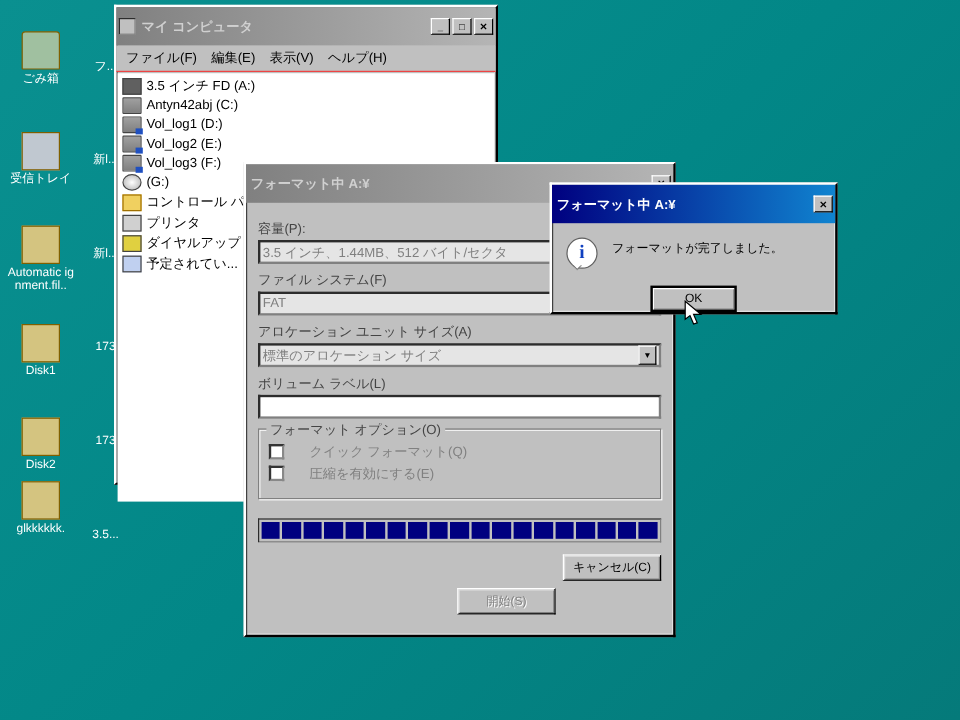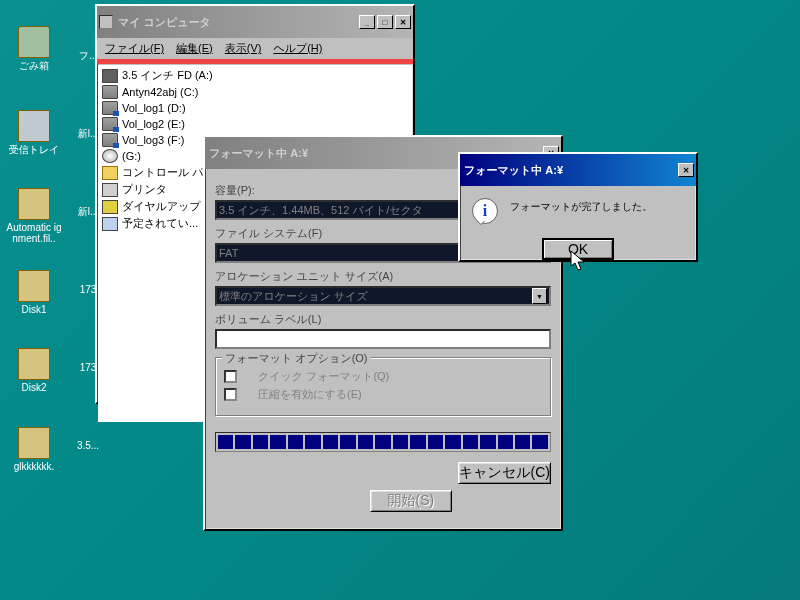--- a/index.html
+++ b/index.html
@@ -68,22 +68,21 @@
     color: #000;
     font-weight: bold;
   }
 
   
   #win-mycomp { left: 95px; top: 4px; width: 320px; height: 400px; }
   .menubar {
     display: flex;
     padding: 1px 2px;
     background: #c0c0c0;
-    border-bottom: 5px solid #ef4444;
-    text-decoration: underline;
+    border-bottom: 1px solid #ef4444;
   }
   .menubar .mi { padding: 2px 6px; }
   .mc-body {
     background: #fff;
     margin: 1px;
     height: calc(100% - 39px);
     padding: 2px 4px;
     overflow: hidden;
   }
   .drive-row {
@@ -113,21 +112,21 @@
     width: 100%;
     height: 20px;
     background: #fff;
     border: 2px inset #808080;
     display: flex; align-items: center;
     padding: 0 2px;
     color: #808080;
     font-size: 11px;
     justify-content: space-between;
   }
-  .dropdown.disabled, .textbox.disabled { background:#0f172a; color:#808080;}
+  .dropdown.disabled, .textbox.disabled { background:#e5e5e5; color:#808080;}
   .dropdown .arrow {
     width: 15px; height: 16px;
     background:#c0c0c0;
     border:1px solid;border-color:#fff #000 #000 #fff;
     display:flex;align-items:center;justify-content:center;
     font-size:7px;color:#000;
   }
   .groupbox {
     border: 1px solid #808080;
     box-shadow: 1px 1px 0 #fff inset, 1px 1px 0 #fff;
@@ -150,21 +149,21 @@
     display:flex; gap:2px; padding:2px;
   }
   .progress .seg { flex:1; background:#000080;}
   .btn-row { display:flex; justify-content:flex-end; gap:6px; margin-top:10px;}
   .btn {
     min-width: 82px; height: 22px;
     background:#c0c0c0;
     border:1px solid; border-color:#fff #000 #000 #fff;
     box-shadow: 1px 1px 0 #dfdfdf inset, -1px -1px 0 #808080 inset;
     display:flex;align-items:center;justify-content:center;
-    font-size:14px;
+    font-size:10px;
   }
   .btn.disabled { color:#808080; text-shadow:1px 1px 0 #fff;margin-top:28px;}
   .btn.default { border:2px solid #000; box-shadow: 1px 1px 0 #fff inset, -1px -1px 0 #808080 inset;}
 
   
   #win-msg { left: 458px; top: 152px; width: 240px; height: 110px; }
   .msg-body { padding: 10px; display:flex; align-items:flex-start; gap:10px;}
   .info-ico {
     width: 30px; height:30px;
     display:flex;align-items:center;justify-content:center;
@@ -208,21 +207,21 @@
     <div class="lbl">Automatic ignment.fil..</div>
   </div>
   <div class="desktop-icon" style="left:4px;top:270px">
     <div class="ico folder"></div>
     <div class="lbl">Disk1</div>
   </div>
   <div class="desktop-icon" style="left:4px;top:348px">
     <div class="ico folder"></div>
     <div class="lbl">Disk2</div>
   </div>
-  <div class="desktop-icon" style="left:4px;top:427px">
+  <div class="desktop-icon" style="left:4px;top:401px">
     <div class="ico folder"></div>
     <div class="lbl">glkkkkkk.</div>
   </div>
 
   <div class="desktop-icon col2" style="top:50px">
       <div class="lbl">フ...</div>
     </div>
   <div class="desktop-icon col2" style="top:128px">
       <div class="lbl">新l...</div>
     </div>

